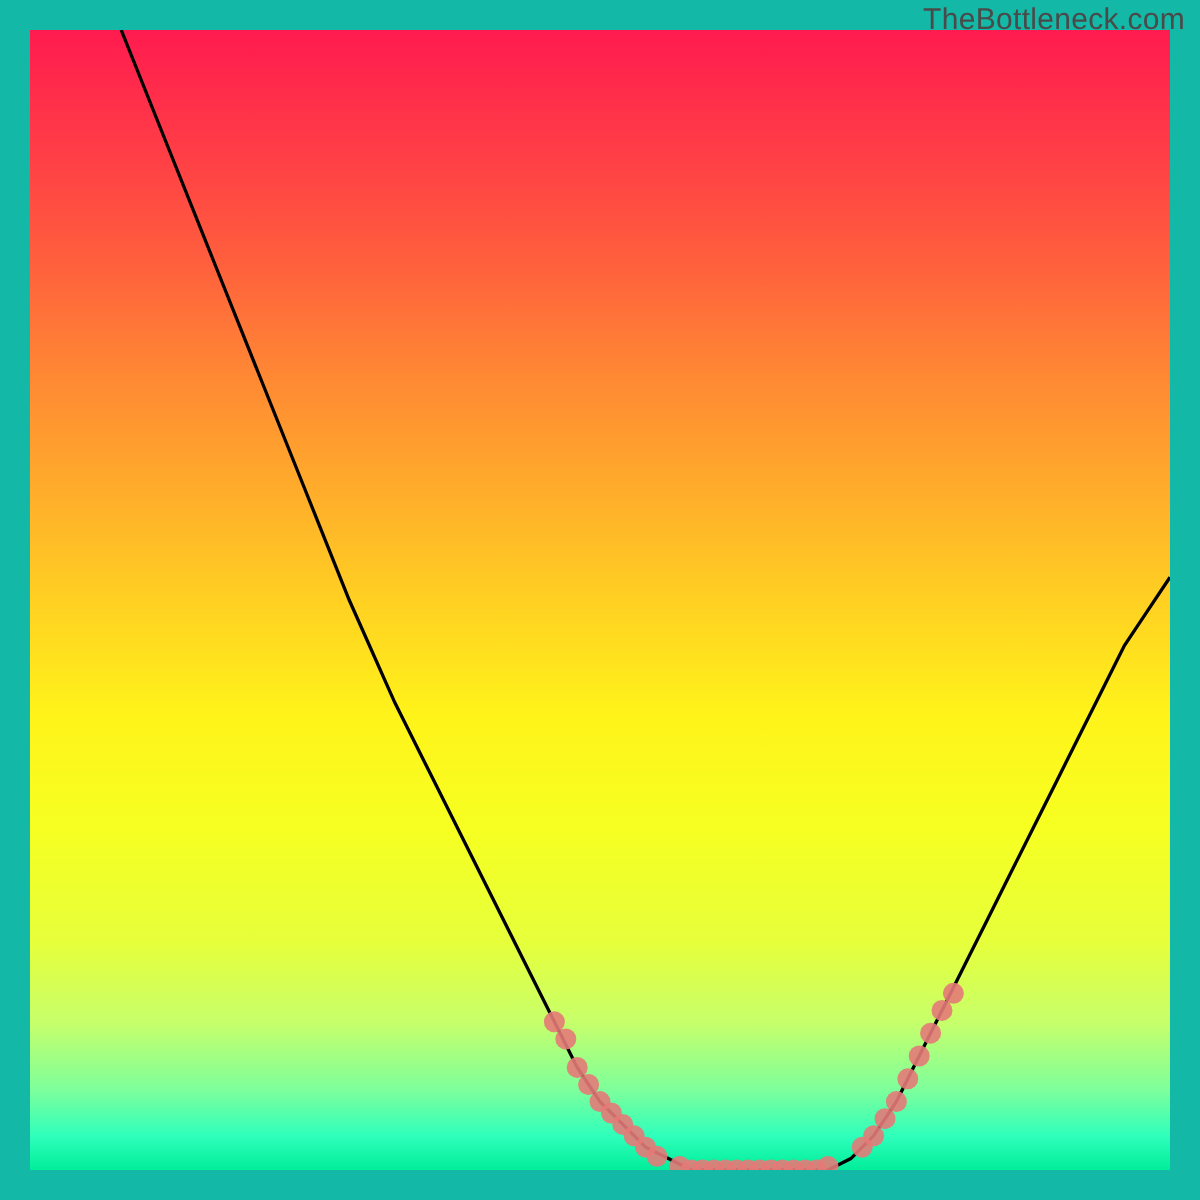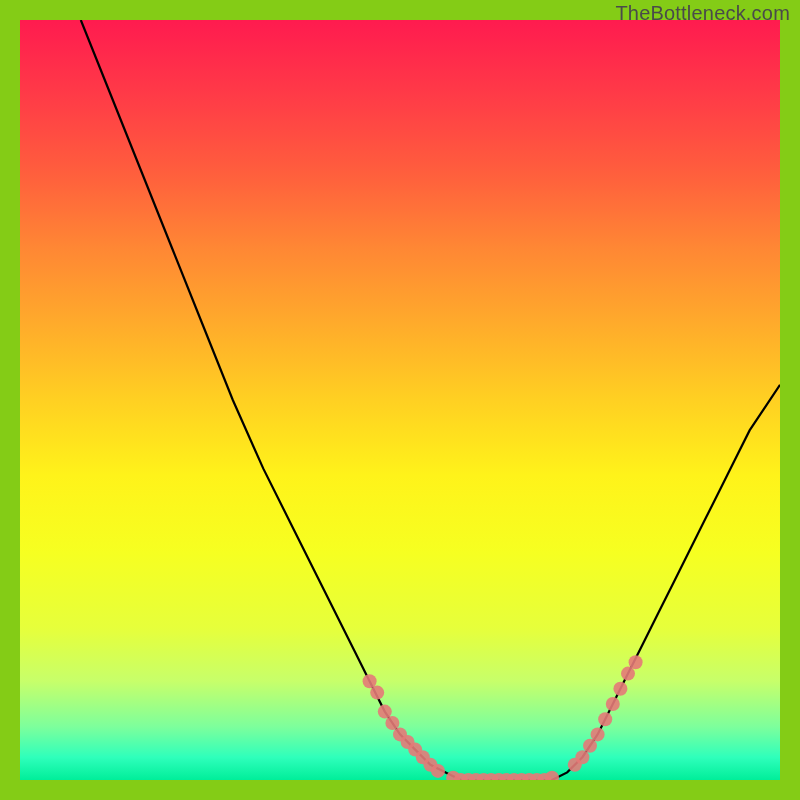--- a/index.html
+++ b/index.html
@@ -1,21 +1,21 @@
 <!DOCTYPE html>
 <html><head>
 <meta charset="utf-8">
 <style>
   * { margin: 0; padding: 0; box-sizing: border-box; }
   body { width: 800px; height: 800px; background: #000; position: relative; overflow: hidden; }
   .outer-frame {
     position: absolute;
     left: 0; top: 0;
     width: 800px; height: 800px;
-    background: #84cc16;
+    background: #14b8a6;
   }
   .plot-area {
     position: absolute;
     left: 20px; top: 20px;
     width: 760px; height: 760px;
     background: linear-gradient(to bottom,
       #ff1b4f 0%,
       #ff3b47 10%,
       #ff5e3d 20%,
       #ff8734 30%,

